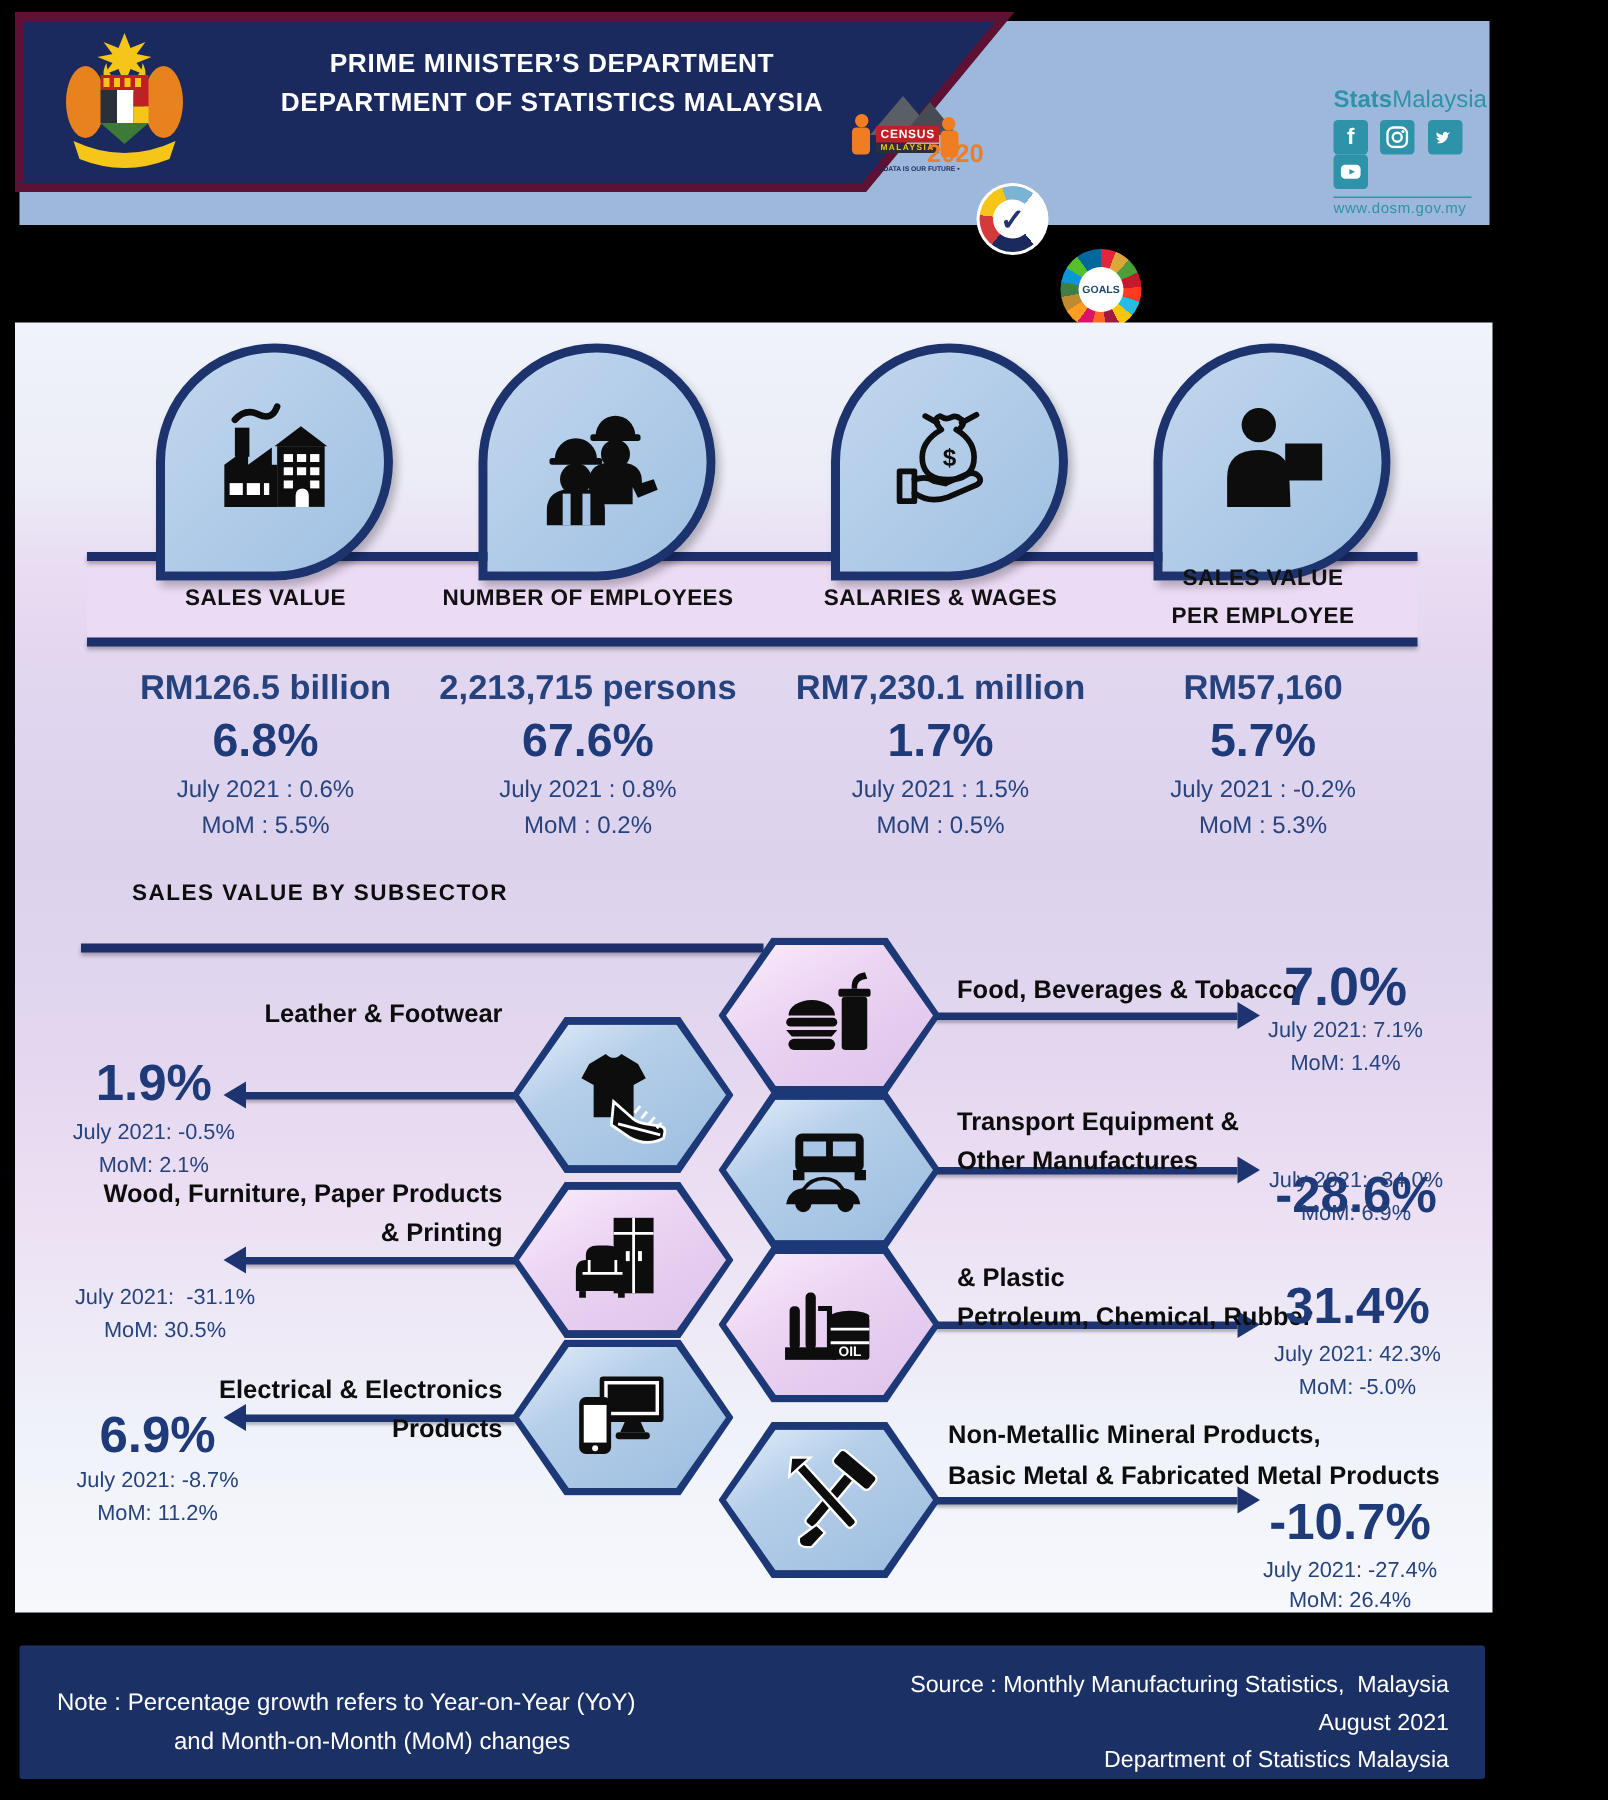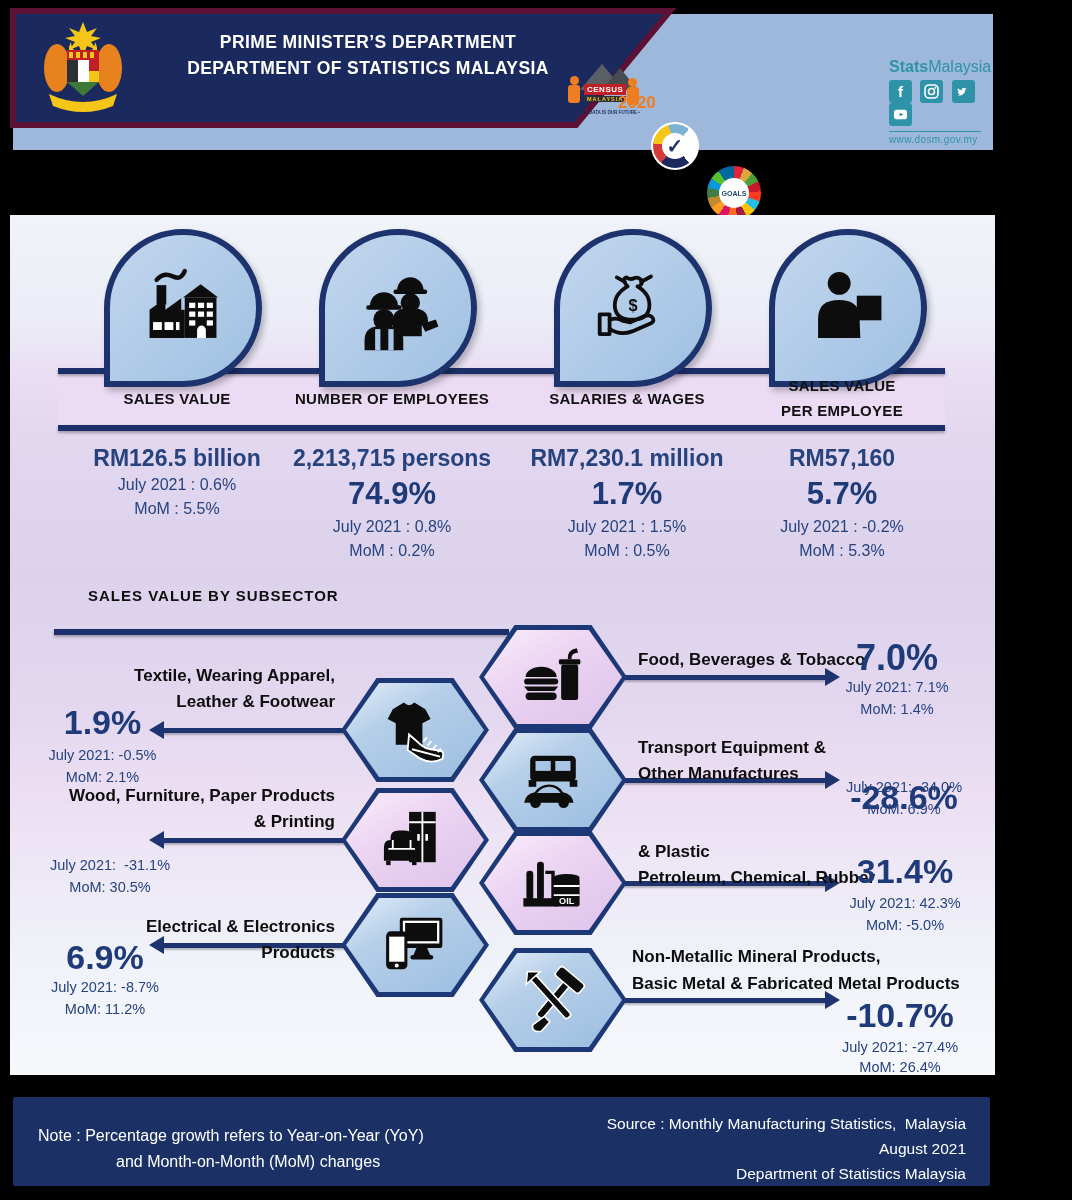--- a/index.html
+++ b/index.html
@@ -308,26 +308,27 @@
   <div class="kpi-label" style="left:502px;top:172px;">
     <span>SALARIES &amp; WAGES</span>
   </div>
   <div class="kpi-label" style="left:717px;top:158px;line-height:25px;">
     <div>SALES VALUE</div>
       <div>PER EMPLOYEE</div>
   </div>
 
   <div class="kpi-col" style="left:52px;top:228px;">
     <div class="kpi-val">RM126.5 billion</div>
+    <div class="kpi-pct">6.8%</div>
     <div class="kpi-sub">July 2021 : 0.6%</div>
     <div class="kpi-sub">MoM : 5.5%</div>
   </div>
   <div class="kpi-col" style="left:267px;top:228px;">
     <div class="kpi-val">2,213,715 persons</div>
-    <div class="kpi-pct">74.9%</div>
+    <div class="kpi-pct">67.6%</div>
     <div class="kpi-sub">July 2021 : 0.8%</div>
     <div class="kpi-sub">MoM : 0.2%</div>
   </div>
   <div class="kpi-col" style="left:502px;top:228px;">
     <div class="kpi-val">RM7,230.1 million</div>
     <div class="kpi-pct">1.7%</div>
     <div class="kpi-sub">July 2021 : 1.5%</div>
     <div class="kpi-sub">MoM : 0.5%</div>
   </div>
   <div class="kpi-col" style="left:717px;top:228px;">
@@ -462,21 +463,20 @@
   <div class="arrow-line" style="left:614px;top:460px;width:201px;"></div>
   <div class="ah-right" style="left:815px;top:453px;"></div>
   <div class="arrow-line" style="left:614px;top:563px;width:201px;"></div>
   <div class="ah-right" style="left:815px;top:556px;"></div>
   <div class="arrow-line" style="left:614px;top:666px;width:201px;"></div>
   <div class="ah-right" style="left:815px;top:659px;"></div>
   <div class="arrow-line" style="left:614px;top:783px;width:201px;"></div>
   <div class="ah-right" style="left:815px;top:776px;"></div>
 
   <div class="sub-label t-right" style="left:60px;top:448px;width:265px;">
-    <div>Textile, Wearing Apparel,</div>
     <div>Leather &amp; Footwear</div>
   </div>
   <div class="sub-pct" style="left:10px;top:487px;width:165px;">1.9%</div>
   <div class="sub-sub" style="left:0px;top:530px;width:185px;">July 2021: -0.5%</div>
   <div class="sub-sub" style="left:0px;top:552px;width:185px;">MoM: 2.1%</div>
 
   <div class="sub-label t-right" style="left:40px;top:568px;width:285px;">
     <div>Wood, Furniture, Paper Products</div>
     <div>&amp; Printing</div>
   </div>

